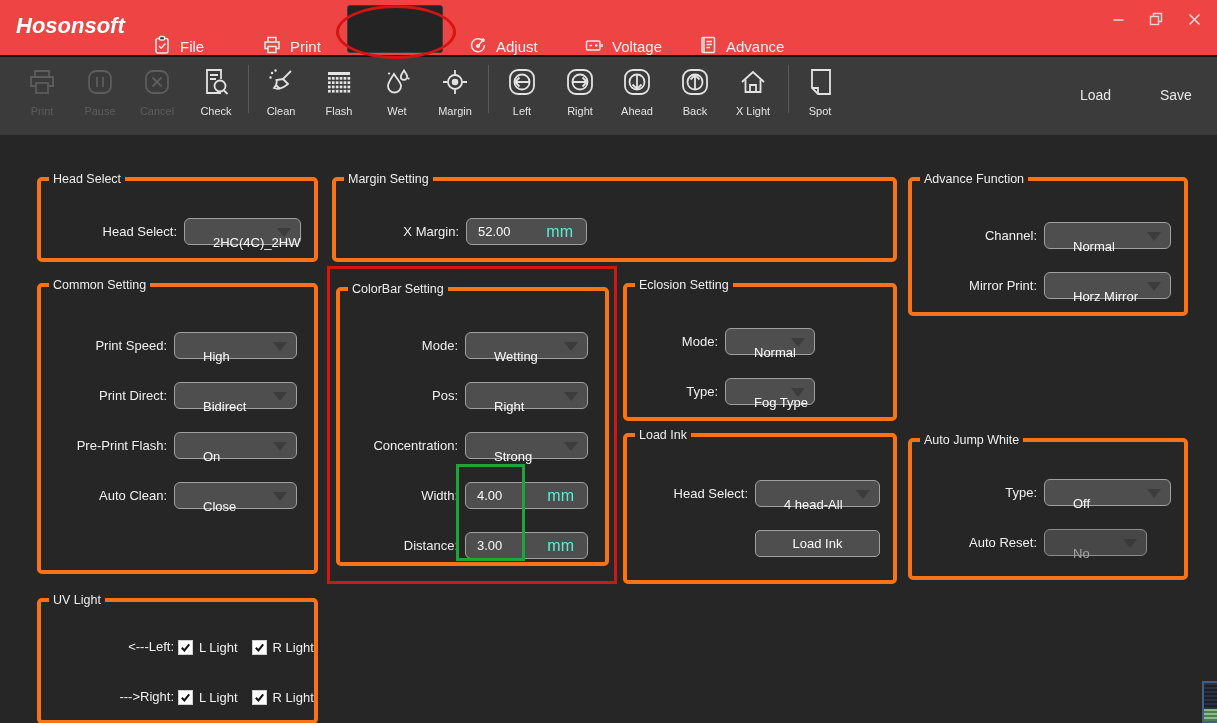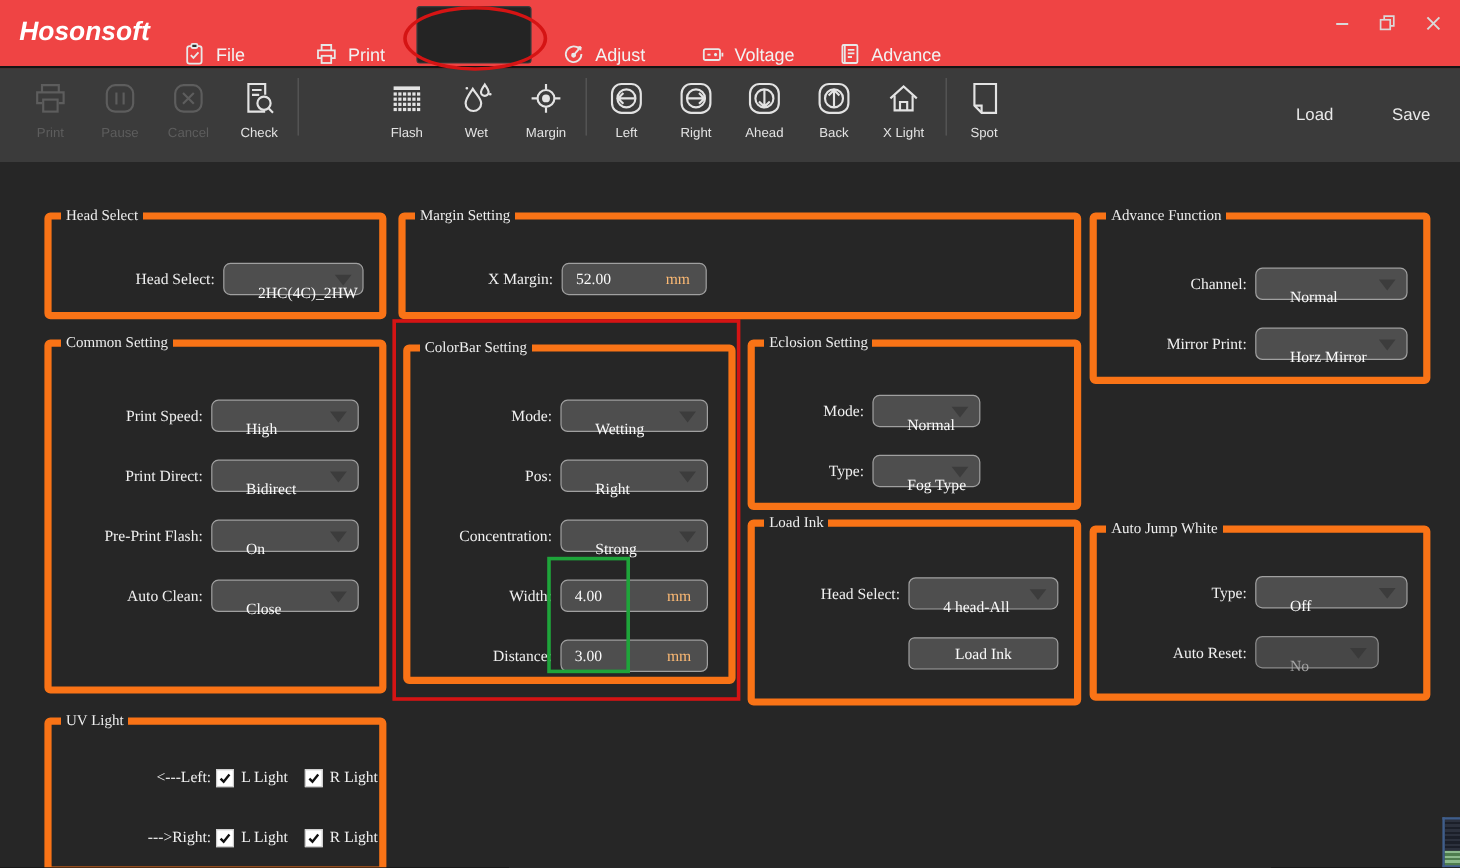--- a/index.html
+++ b/index.html
@@ -18,33 +18,33 @@
   
   .toolbar{position:absolute;left:0;top:57px;width:1217px;height:78px;background:#3b3b3b;}
   .tbtn{position:absolute;top:4px;width:56px;height:68px;display:flex;flex-direction:column;align-items:center;color:#e3e3e3;}
   .tbtn .ticon{height:42px;display:flex;align-items:center;justify-content:center;}
   .tbtn .tlabel{font-size:11px;margin-top:2px;white-space:nowrap;}
   .tbtn.disabled{color:#5d5d5d;}
   .tsep{position:absolute;top:8px;width:1px;height:48px;background:#5a5a5a;}
   .ttext{position:absolute;top:30px;font-size:14px;color:#e8e8e8;}
 
   
-  fieldset.panel{position:absolute;margin:0;padding:0;border:6px solid #f97316;border-radius:5px;background:transparent;font-family:Liberation Serif, serif;}
+  fieldset.panel{position:absolute;margin:0;padding:0;border:4px solid #f97316;border-radius:5px;background:transparent;}
   fieldset.panel legend{margin-left:8px;padding:0 4px;font-size:12.5px;color:#eeeeee;}
 
   .rlabel{position:absolute;left:0;text-align:right;font-size:13px;line-height:27px;color:#f0f0f0;white-space:nowrap;}
   .dropdown,.numinput{position:absolute;height:27px;background:#4e4e4e;border:1px solid #a0a0a0;border-radius:6px;
       box-sizing:border-box;display:flex;align-items:center;font-size:13px;color:#fafafa;}
   .dropdown .dval{padding-left:28px;white-space:nowrap;margin-top:22px;}
   .darrow{position:absolute;right:9px;top:50%;margin-top:-4px;width:0;height:0;
       border-left:7px solid transparent;border-right:7px solid transparent;border-top:9px solid #3c3c3c;}
   .dropdown.dim{color:#a3a3a3;border-color:#8c8c8c;background:#474747;}
   .dropdown.dim .darrow{border-top-color:#3a3a3a;}
   .numinput .nval{padding-left:11px;}
-  .numinput .unit{position:absolute;right:13px;font-size:13px;color:#fdba74;}
+  .numinput .unit{position:absolute;right:13px;font-size:16px;color:#5eead4;}
   .pushbtn{position:absolute;height:27px;background:#4e4e4e;border:1px solid #a0a0a0;border-radius:5px;
       box-sizing:border-box;display:flex;align-items:center;justify-content:center;font-size:13px;color:#fafafa;}
 
   .cbrow{position:absolute;height:18px;display:flex;align-items:center;font-size:13px;}
   .cbx{width:13px;height:13px;background:#fff;border:1px solid #cfcfcf;display:inline-flex;align-items:center;justify-content:center;margin-right:6px;}
   .cbx svg{display:block;}
   .cblabel{margin-right:14px;white-space:nowrap;}
 
   
   .red-box{position:absolute;left:327px;top:266px;width:284px;height:312px;border:3px solid #d51414;z-index:30;}
@@ -183,20 +183,31 @@
             <path d="M11 10 h8 M11 14 h6"></path>
           <circle cx="21" cy="21" r="5.5"></circle>
             <path d="M25 25.5 L28.5 29"></path>
         </svg>
         </span>
       <span class="tlabel">Check</span>
     </div>
 
     <div class="tsep" style="left:248px"></div>
 
+    <div class="tbtn" style="left:253px">
+      <span class="ticon">
+        <svg width="34" height="34" viewBox="0 0 34 34" fill="none" stroke="currentColor" stroke-width="1.8">
+          <path d="M27 6 l-8 8"></path>
+          <path d="M19 14 l5 5 -3.5 2.5 q-5.5 3.5 -10.5 1.5 q3.5 -4 2.5 -8 z"></path>
+          <path d="M12 20 l4 4"></path>
+          <path d="M8 8 h.1 M11.5 5.5 h.1 M6.5 12.5 h.1" stroke-width="2.4" stroke-linecap="round"></path>
+        </svg>
+        </span>
+      <span class="tlabel">Clean</span>
+    </div>
 
     <div class="tbtn" style="left:311px">
       <span class="ticon">
         <svg width="34" height="34" viewBox="0 0 34 34" fill="currentColor">
           <rect x="6" y="7" width="22" height="3"></rect>
           <g>
             <rect x="6" y="12" width="2.7" height="2.7"></rect>
               <rect x="9.9" y="12" width="2.7" height="2.7"></rect>
               <rect x="13.8" y="12" width="2.7" height="2.7"></rect>
               <rect x="17.7" y="12" width="2.7" height="2.7"></rect>

